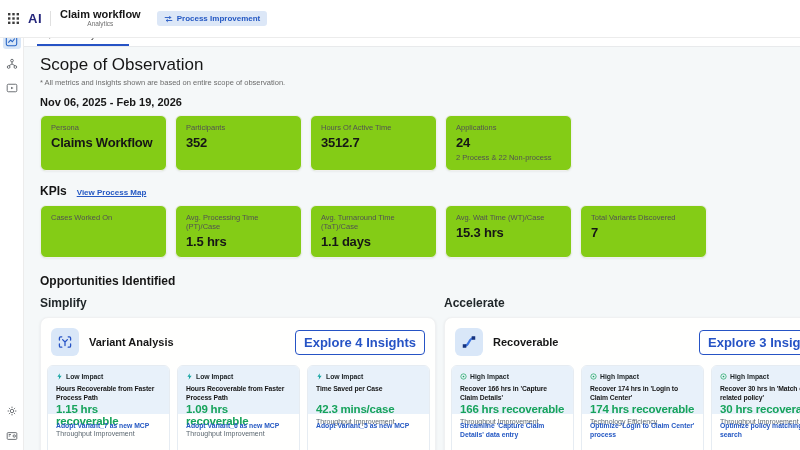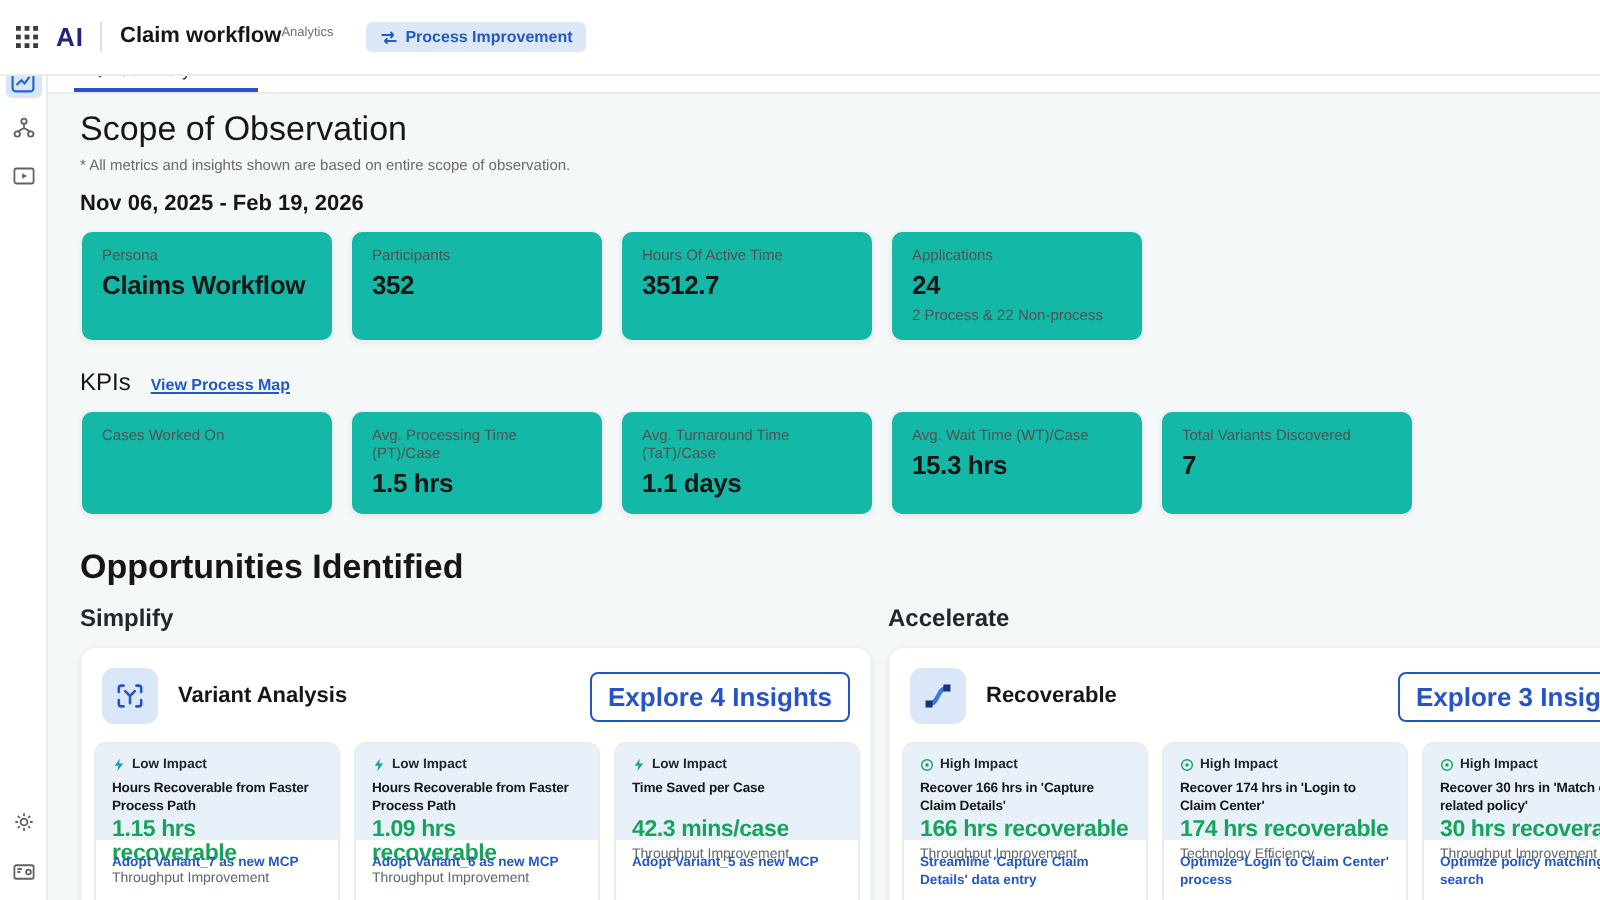--- a/index.html
+++ b/index.html
@@ -5,21 +5,21 @@
   * { margin:0; padding:0; box-sizing:border-box; }
   html,body { width:800px; height:450px; overflow:hidden; }
   body { font-family:"Liberation Sans", sans-serif; background:#f5f8f9; color:#161616; position:relative; }
 
   
   .app-header { position:absolute; top:0; left:0; right:0; height:38px; background:#fff;
     border-bottom:1px solid #ececec; display:flex; align-items:center; z-index:30; }
   .grid-btn { width:26px; height:26px; display:flex; align-items:center; justify-content:center; cursor:pointer; }
   .logo { font-size:13px; font-weight:800; color:#23257b; letter-spacing:.5px; padding:0 8px 0 2px; }
   .hdr-divider { width:1px; height:15px; background:#e0e0e0; margin-right:9px; }
-  .title-block { display:flex; line-height:1.05;text-align:center; }
+  .title-block { display:flex; flex-direction:column; line-height:1.05;text-align:center; }
   .app-title { font-size:11px; font-weight:700; color:#161616; }
   .app-subtitle { font-size:6.5px; color:#6f6f6f; margin-top:1px; }
   .hdr-badge { margin-left:16px; background:#dce7f7; border-radius:3px; padding:3px 7px;
     display:flex; align-items:center; gap:4px; font-size:8px; font-weight:700; color:#2458c3; cursor:pointer; }
 
   
   .tabbar { position:absolute; top:26px; left:24px; right:0; height:21px; background:#fff;
     border-bottom:1px solid #e8eaec; display:flex; z-index:20; }
   .tab { margin-left:13px; width:92px; display:flex; align-items:center; gap:5px; padding-left:9px;
     border-bottom:2px solid #2653c5; font-size:8.5px; color:#2b2b2b; cursor:pointer; }
@@ -30,31 +30,31 @@
   .rail-icon { width:18px; height:18px; border-radius:3px; display:flex; align-items:center; justify-content:center; cursor:pointer; }
   .rail-icon.active { background:#d8e6f7; }
   .rail-bottom { position:absolute; bottom:5px; left:0; width:24px; display:flex; flex-direction:column; align-items:center; gap:7px; }
 
   
   .main { position:absolute; left:24px; top:47px; right:0; bottom:0; overflow:hidden; padding:8px 0 0 16px; }
   .section-title { font-size:17px; font-weight:400; }
   .note { font-size:7.5px; color:#6b6b6b; margin-top:3px; }
   .date-range { font-size:11px; font-weight:700; margin-top:9px; }
   .card-row { display:flex; gap:8px; margin-top:7px; }
-  .metric-card { width:127px; flex-shrink:0; background:#14b8a6; border:1px solid #f0f0ee; border-radius:6px;
+  .metric-card { width:127px; flex-shrink:0; background:#84cc16; border:1px solid #f0f0ee; border-radius:6px;
     padding:7px 10px 8px; box-shadow:0 1px 2px rgba(0,0,0,.05); }
   .metric-label { font-size:7.5px; color:#525252; }
   .metric-value { font-size:13px; font-weight:700; margin-top:3px; letter-spacing:-.2px; }
   .metric-sub { font-size:7.5px; color:#525252; margin-top:3px; }
 
   .kpi-head { display:flex; align-items:baseline; gap:10px; margin-top:13px; }
-  .kpi-title { font-size:12px; font-weight:400; }
+  .kpi-title { font-size:12px; font-weight:700; }
   .text-link { font-size:8px; font-weight:700; color:#2458c3; text-decoration:underline; cursor:pointer; }
 
-  .opps-title { font-size:17px; font-weight:700; margin-top:16px; }
+  .opps-title { font-size:12px; font-weight:700; margin-top:16px; }
   .groups-row { display:flex; gap:8px; margin-top:8px; align-items:flex-start; }
   .group { width:396px; flex-shrink:0; }
   .group-label { font-size:12px; font-weight:700; color:#21272a; margin-bottom:7px; }
   .panel { background:#fffffe; border:1px solid #f0f1f2; border-radius:8px; padding:6px;
     box-shadow:0 1px 3px rgba(16,24,40,.07); }
   .panel-head { display:flex; align-items:center; gap:10px; padding:4px 4px 9px 4px; }
   .panel-icon { width:28px; height:28px; border-radius:6px; background:#d9e7f8; display:flex; align-items:center; justify-content:center; }
   .panel-title { font-size:11px; font-weight:700; color:#161616; }
   .explore-btn { margin-left:auto; background:#fff; border:1px solid #2653c5; border-radius:4px;
     color:#2653c5; font-size:13px; font-weight:700; padding:4px 8px; cursor:pointer; white-space:nowrap;

